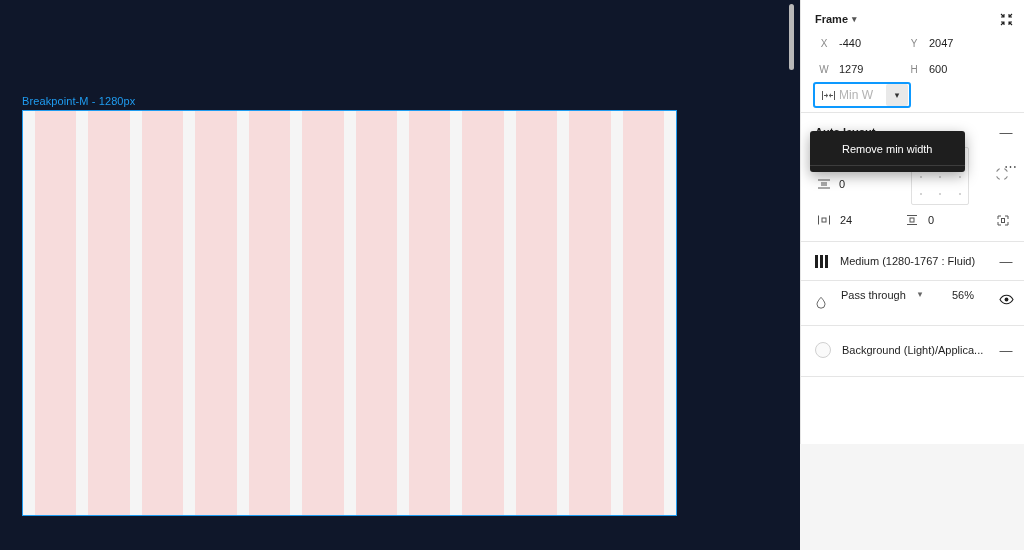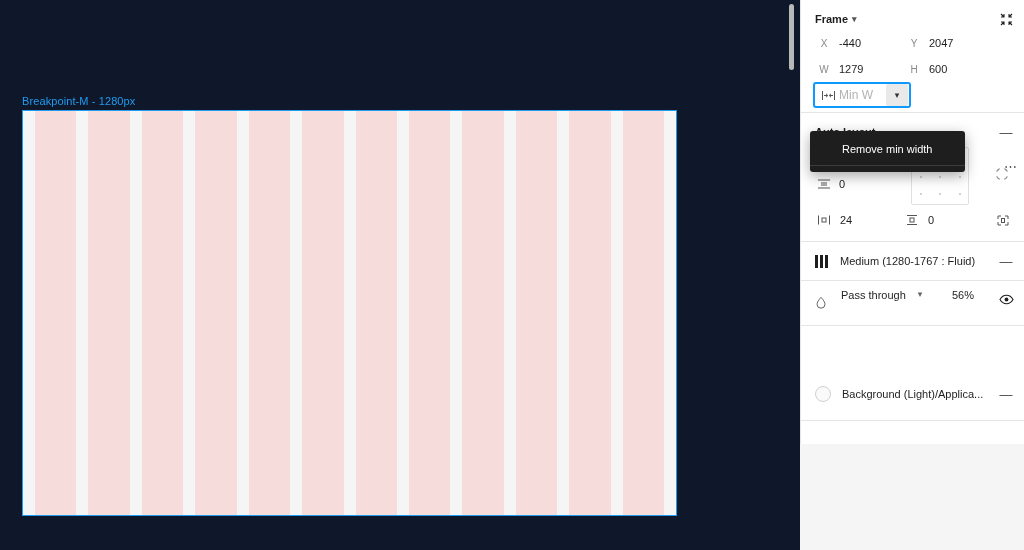--- a/index.html
+++ b/index.html
@@ -220,21 +220,21 @@
     display: flex; 
     padding: 0 8px 0 14px;
     height: 26px; gap: 8px;
   }
   .blend-ico { width: 18px; min-width: 18px; display:flex; align-items:center; color:#555;}
   .blend-txt { font-size: 11px; color: #1e1e1e; }
   .chev-sm { margin-left: 4px; color: #666; font-size: 9px; }
   .opacity-val { margin-left: auto; margin-right: 14px; font-size: 11px; }
   .eye-btn { width: 20px; height: 20px; display:flex; align-items:center; justify-content:center; }
 
-  .swatch-row { display:flex; align-items:center; padding: 0 8px 0 14px; height: 28px; margin-top: 44px; }
+  .swatch-row { display:flex; align-items:center; padding: 0 8px 0 14px; height: 28px; }
   .swatch {
     width: 16px; height: 16px; border-radius: 50%;
     background: #fafafa; border: 1px solid #d0d0d0;
     min-width: 16px;
   }
   .swatch-name { margin-left: 11px; font-size: 11px; color: #1e1e1e; overflow: hidden; white-space: nowrap; }
 
   .grid-ico-bars { display: flex; gap: 2px; align-items: center; margin-right: 8px; }
   .grid-ico-bars i { display:block; width: 3px; height: 13px; background: #1e1e1e; }
   .bp-label { font-size: 11px; color: #1e1e1e; }

